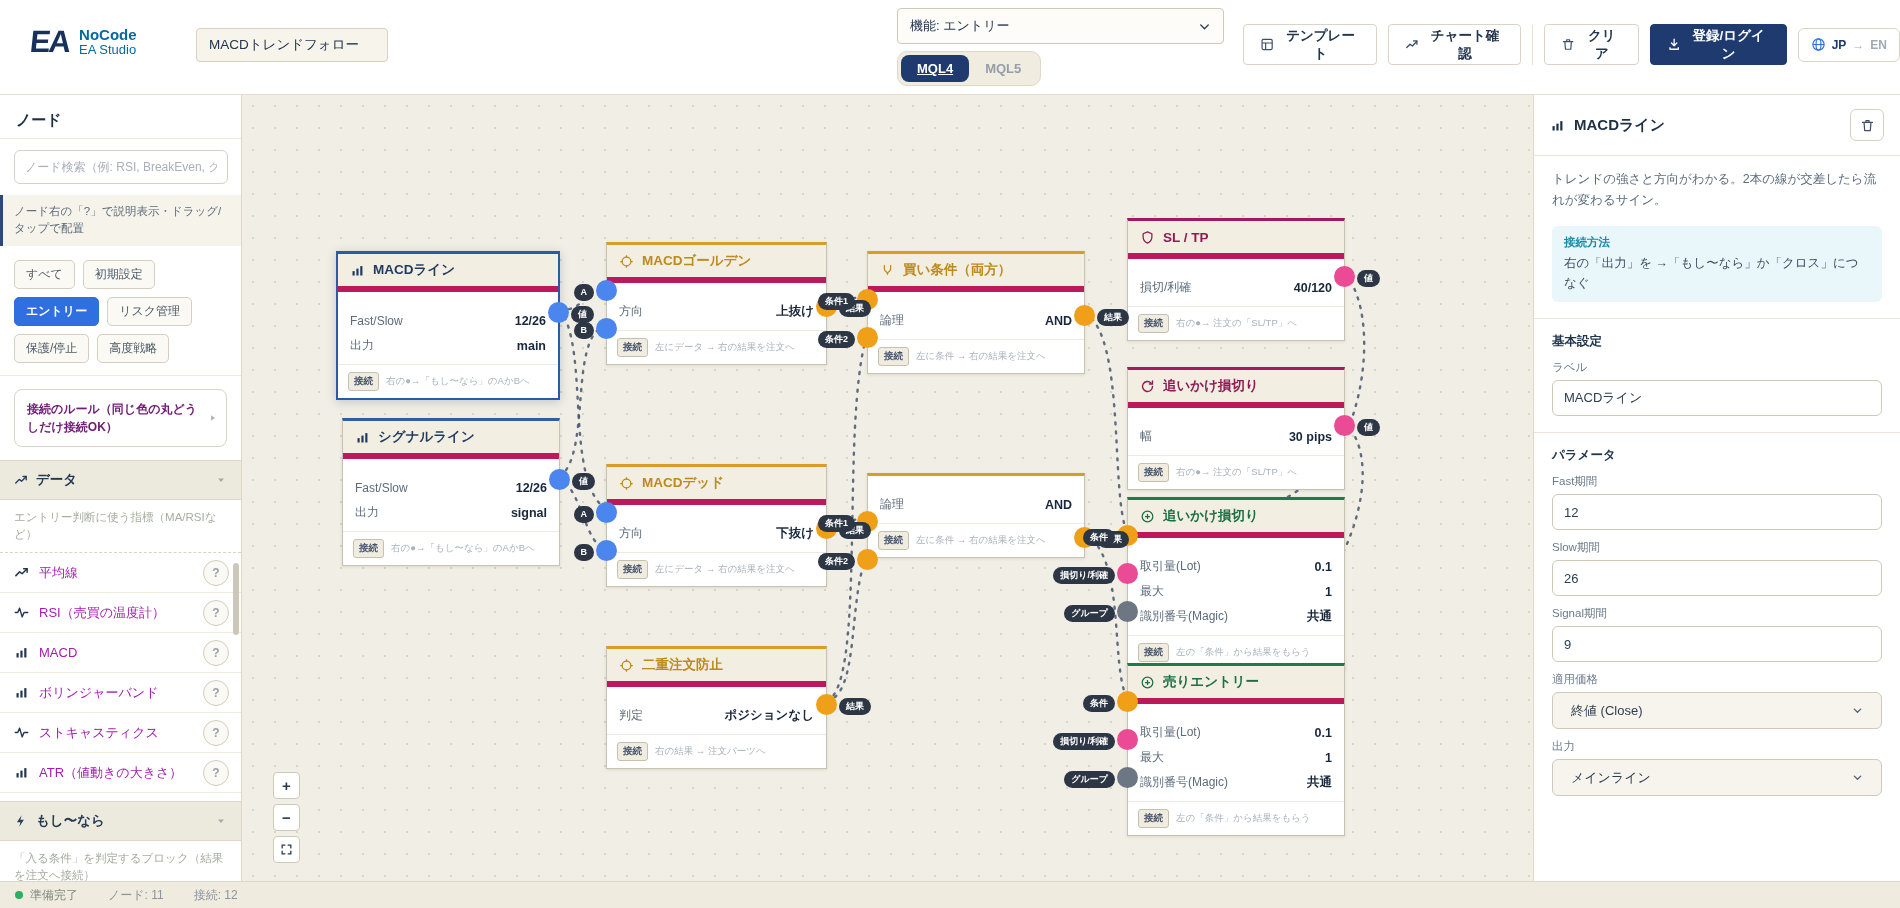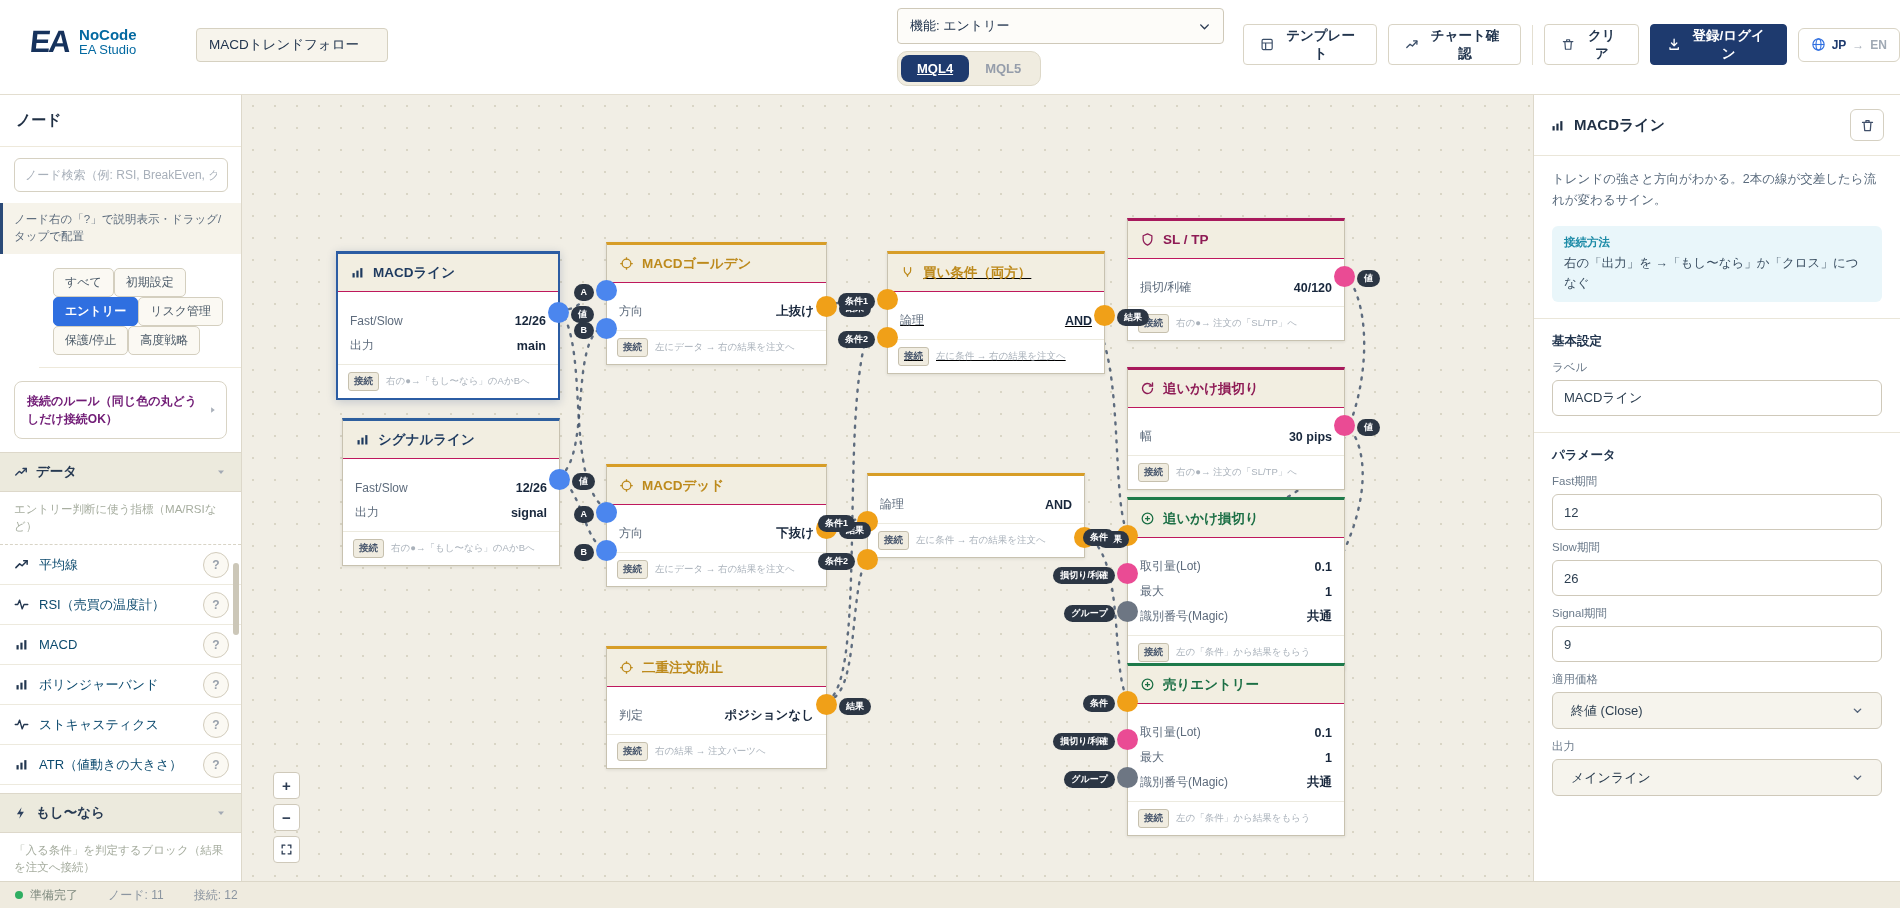--- a/index.html
+++ b/index.html
@@ -29,46 +29,46 @@
   .langbtn svg{width:15px;height:15px;color:#2f6fe0;}
   .langbtn .jp{color:#1d3a6e;}
   .langbtn .arr{color:#a7afba;font-weight:400;}
   .langbtn .en{color:#a0a9b4;}
 
   
   .main{flex:1;display:flex;min-height:0;}
 
   
   aside{width:242px;flex:none;background:#fff;border-right:1px solid #ddd8ca;overflow:hidden;position:relative;}
-  .sb-title{font-size:15px;font-weight:700;color:#1f2f44;padding:16px 16px 16px;border-bottom:1px solid #eee9db;}
+  .sb-title{font-size:15px;font-weight:700;color:#1f2f44;padding:16px 16px 8px;border-bottom:1px solid #eee9db;}
   .sb-search{margin:11px 14px;display:block;width:214px;height:34px;border:1px solid #d6d1c2;border-radius:6px;padding:0 10px;font-size:12px;color:#33435a;background:#fff;}
   .sb-search::placeholder{color:#a8b0ba;}
   .sb-hint{margin:2px 0 12px;background:#f6f3ea;border-left:3px solid #2b4a78;padding:8px 12px 8px 11px;font-size:11.5px;line-height:1.5;color:#5c6b7c;}
-  .chips{display:flex;flex-wrap:wrap;padding:2px 14px 12px;border-bottom:1px solid #eee9db;margin-left:39px;}
+  .chips{display:flex;flex-wrap:wrap;gap:8px;padding:2px 14px 12px;border-bottom:1px solid #eee9db;}
   .chip{font-size:12px;padding:5px 11px;border:1px solid #d4cfbf;border-radius:5px;color:#4b5a68;background:#fbf9f3;cursor:pointer;}
   .chip.active{background:#2f6fe0;border-color:#2f6fe0;color:#fff;font-weight:700;}
   .rulebox{margin:13px 14px;border:1px solid #d9d4c5;border-radius:8px;padding:10px 24px 10px 12px;font-size:12px;font-weight:700;line-height:1.5;color:#701a75;position:relative;cursor:pointer;}
   .rulebox svg{position:absolute;right:8px;top:50%;transform:translateY(-50%);width:11px;height:11px;color:#a9b0ba;}
   .sb-sec{background:#eceadd;border-top:1px solid #ddd8ca;border-bottom:1px solid #ddd8ca;padding:10px 14px;display:flex;align-items:center;gap:8px;font-size:13.5px;font-weight:700;color:#273a52;cursor:pointer;}
   .sb-sec svg.ic{width:14px;height:14px;color:#2b3f5c;flex:none;}
   .sb-sec svg.caret{margin-left:auto;width:12px;height:12px;color:#a3aab4;}
   .sb-desc{padding:9px 14px;font-size:11.5px;line-height:1.5;color:#a6ad9f;border-bottom:1px dashed #d8d4c6;}
   .sb-item{display:flex;align-items:center;gap:10px;height:40px;padding:0 12px 0 14px;border-bottom:1px solid #edeade;cursor:grab;background:#fff;}
   .sb-item svg{width:15px;height:15px;color:#22364f;flex:none;}
-  .sb-item .lbl{font-size:13px;color:#0c4a6e;}
+  .sb-item .lbl{font-size:13px;color:#a21caf;}
   .qbtn{margin-left:auto;width:26px;height:26px;flex:none;border:1px solid #d2ccbc;border-radius:50%;background:#fbf9f3;color:#97a0ab;font-size:12px;font-weight:700;display:flex;align-items:center;justify-content:center;cursor:pointer;}
   .sb-thumb{position:absolute;right:2px;top:468px;width:6px;height:72px;border-radius:3px;background:#ccc7b8;}
 
   
   .canvas{flex:1;position:relative;background:#f1eee5;background-image:radial-gradient(circle,#d9d5c5 1.2px,transparent 1.2px);background-size:22px 22px;overflow:hidden;}
   .wires{position:absolute;inset:0;width:100%;height:100%;}
   .wires path{fill:none;stroke:#44556c;stroke-width:2.4;stroke-dasharray:2 7;stroke-linecap:round;opacity:.85;}
   .node{position:absolute;background:#fff;border:1px solid #c8c2b0;border-top:3px solid var(--ac);box-shadow:0 1px 3px rgba(40,40,30,.1);}
   .node.sel{border:2px solid #2b5ca3;border-top:3px solid #2b5ca3;box-shadow:0 2px 9px rgba(30,60,110,.22);}
-  .nhd{display:flex;align-items:center;gap:8px;height:38px;padding:8px 12px;background:#f2eee1;border-bottom:1px solid #be185d;}
+  .nhd{display:flex;align-items:center;gap:8px;height:38px;padding:8px 12px;background:#f2eee1;border-bottom:6px solid #be185d;}
   .nhd svg{width:15px;height:15px;color:var(--tc);flex:none;}
   .nhd .ttl{font-size:13.5px;font-weight:700;color:var(--tc);white-space:nowrap;}
   .nbody{padding:16px 12px 6px;}
   .nrow{display:flex;justify-content:space-between;align-items:center;height:25px;font-size:12px;color:#5d6b7c;}
   .nrow b{color:#18273c;font-weight:700;font-size:12.5px;white-space:nowrap;}
   .nft{display:flex;align-items:center;gap:7px;padding:7px 10px;border-top:1px solid #eceadf;font-size:9.5px;color:#aab2bb;white-space:nowrap;overflow:hidden;}
   .tag{flex:none;border:1px solid #c6c0ae;background:#f0ece0;color:#44536a;font-weight:700;font-size:9.5px;padding:2px 5px;border-radius:3px;}
   .port{position:absolute;width:21px;height:21px;border-radius:50%;z-index:5;cursor:crosshair;}
   .pbadge{position:absolute;z-index:6;background:#2c3644;color:#fff;font-size:9px;font-weight:700;line-height:1;padding:4px 7px;border-radius:9px;white-space:nowrap;}
   .zoomctl{position:absolute;left:31px;bottom:18px;display:flex;flex-direction:column;gap:5px;z-index:10;}
@@ -377,21 +377,21 @@
             <span>左にデータ → 右の結果を注文へ</span>
           </div>
         <span class="port" style="background:#4b86ee;left:-11px;top:35px;"></span>
         <span class="pbadge" style="right:calc(100% + 13px);top:39px;">A</span>
         <span class="port" style="background:#4b86ee;left:-11px;top:73px;"></span>
         <span class="pbadge" style="right:calc(100% + 13px);top:77px;">B</span>
         <span class="port" style="background:#f0a018;right:-11px;top:51px;"></span>
         <span class="pbadge" style="left:calc(100% + 13px);top:55px;">結果</span>
       </div>
 
-      <div class="node" style="--ac:#d79d27;--tc:#bd8a1c;left:645px;top:156px;width:218px;text-decoration:underline;">
+      <div class="node" style="--ac:#d79d27;--tc:#bd8a1c;left:625px;top:156px;width:218px;">
         <div class="nhd">
             <svg viewBox="0 0 24 24" fill="none" stroke="currentColor" stroke-width="2" stroke-linecap="round">
               <path d="M7 4v5c0 5 5 4 5 9M17 4v5c0 5-5 4-5 9"></path>
             </svg>
             <span class="ttl">買い条件（両方）</span>
           </div>
         <div class="nbody">
           <div class="nrow">
               <span>論理</span>
               <b>AND</b>

